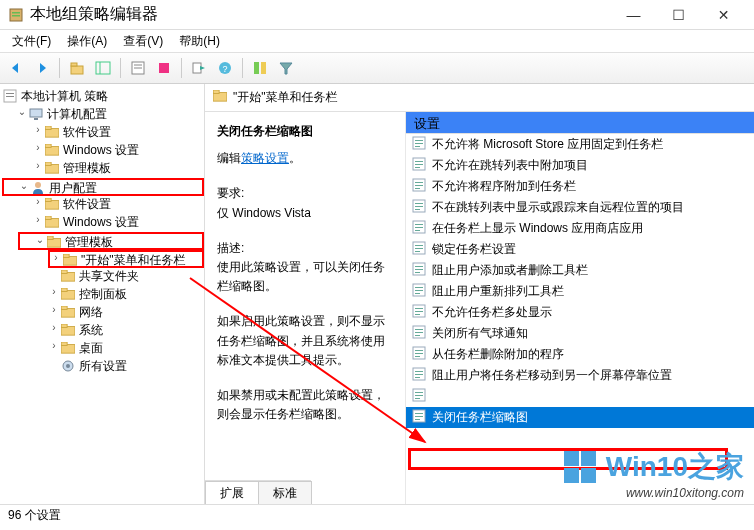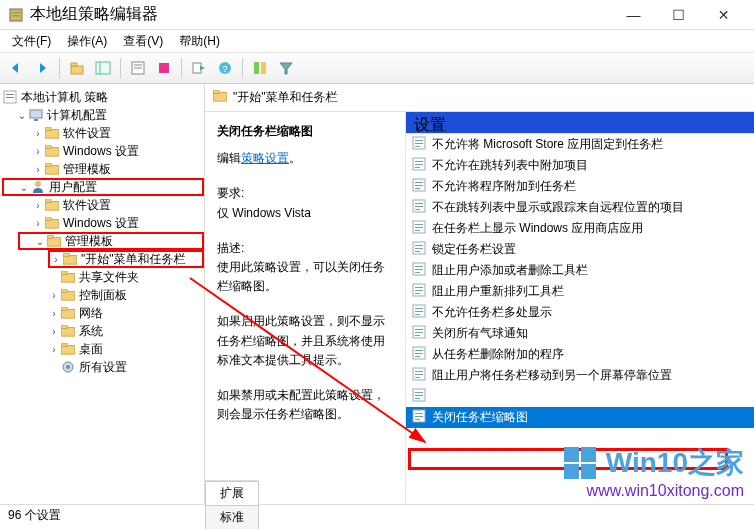--- a/index.html
+++ b/index.html
@@ -10,50 +10,50 @@
 .titlebar .winbtn { width: 45px; height: 30px; display: flex; align-items: center; justify-content: center; font-size: 14px; color: #333; }
 .menubar { height: 22px; display: flex; align-items: center; padding: 0 4px; }
 .menubar .menu { padding: 2px 8px; }
 .toolbar { height: 32px; display: flex; align-items: center; padding: 2px 4px; border-top: 1px solid #e0e0e0; border-bottom: 1px solid #d0d0d0; background: linear-gradient(#fdfdfd,#f0f0f0); gap: 2px; }
 .toolbar .tbtn { width: 24px; height: 24px; display: flex; align-items: center; justify-content: center; border: 1px solid transparent; }
 .toolbar .sep { width: 1px; height: 20px; background: #ccc; margin: 0 3px; }
 .main { display: flex; height: 420px; position: relative; }
 .tree-pane { width: 205px; border-right: 1px solid #ddd; overflow: auto; padding: 4px 0; }
 .tree { list-style: none; }
 .tree li { white-space: nowrap; }
-.tree .row { display: flex; align-items: center; height: 18px; padding-right: 4px; }
+.tree .row { display: flex; height: 18px; padding-right: 4px; }
 .tree .tw { width: 12px; text-align: center; color: #555; font-size: 10px; cursor: pointer; }
 .tree .ic { width: 16px; height: 16px; margin-right: 3px; display: inline-flex; align-items: center; justify-content: center; }
 .tree .lbl { font-size: 12px; }
 .tree ul { list-style: none; padding-left: 16px; }
 .folder-ic svg { width: 14px; height: 12px; }
 .hl-red { border: 2px solid #f00; }
 .right-pane { flex: 1; display: flex; flex-direction: column; position: relative; }
 .path-bar { height: 28px; display: flex; align-items: center; padding: 4px 8px; border-bottom: 1px solid #e0e0e0; }
 .path-bar .ic { margin-right: 6px; }
 .content { flex: 1; display: flex; overflow: hidden; }
 .desc-pane { width: 200px; padding: 10px 12px; font-size: 12px; line-height: 1.6; }
 .desc-pane .heading { font-weight: bold; margin-bottom: 8px; }
 .desc-pane a { color: #0066cc; text-decoration: underline; }
 .desc-pane .section { margin-top: 16px; }
 .list-pane { flex: 1; border-left: 1px solid #e8e8e8; overflow: auto; position: relative; }
-.list-header { height: 22px; border-bottom: 1px solid #e0e0e0; padding: 3px 8px; background: #1d4ed8; font-size: 16px; }
+.list-header { height: 22px; border-bottom: 1px solid #e0e0e0; padding: 3px 8px; background: #3b82f6; font-size: 13px; }
 .list { list-style: none; }
 .list li { display: flex; align-items: center; height: 21px; padding: 0 6px; }
 .list li .ic { width: 16px; margin-right: 4px; }
 .list li.selected { background: #0078d7; color: #fff; }
 .setting-ic { width: 14px; height: 14px; display: inline-block; }
-.tabs { position: absolute; bottom: 0; left: 205px; height: 24px; display: flex; background: #14532d; border-top: 1px solid #ddd; flex-direction: column; }
+.tabs { position: absolute; bottom: 0; left: 205px; height: 24px; display: flex; background: #14532d; border-top: 1px solid #ddd; }
 .tabs .tab { padding: 3px 14px; border: 1px solid #ccc; border-bottom: none; margin-right: -1px; background: #f5f5f5; font-size: 12px; }
 .tabs .tab.active { background: #fff; }
 .statusbar { height: 22px; border-top: 1px solid #ddd; padding: 2px 8px; display: flex; align-items: center; font-size: 12px; }
 .arrow-line { position: absolute; pointer-events: none; z-index: 50; }
 .watermark { position: absolute; right: 10px; bottom: 30px; text-align: right; z-index: 60; }
 .watermark .brand { font-size: 28px; font-weight: bold; color: #4aa3df; display: flex; align-items: center; justify-content: flex-end; gap: 10px; }
-.watermark .url { font-size: 16px; color: #6d28d9; }
+.watermark .url { font-size: 12px; color: #404040; font-style: italic; }
 .winlogo { width: 32px; height: 32px; display: grid; grid-template-columns: 1fr 1fr; grid-template-rows: 1fr 1fr; gap: 2px; }
 .winlogo div { background: #4aa3df; }
 .sel-box { position: absolute; border: 3px solid #f00; z-index: 40; pointer-events: none; }
 </style>
 </head>
 <body>
 
 <div class="titlebar">
   <span class="app-icon">
     <svg viewBox="0 0 16 16">

